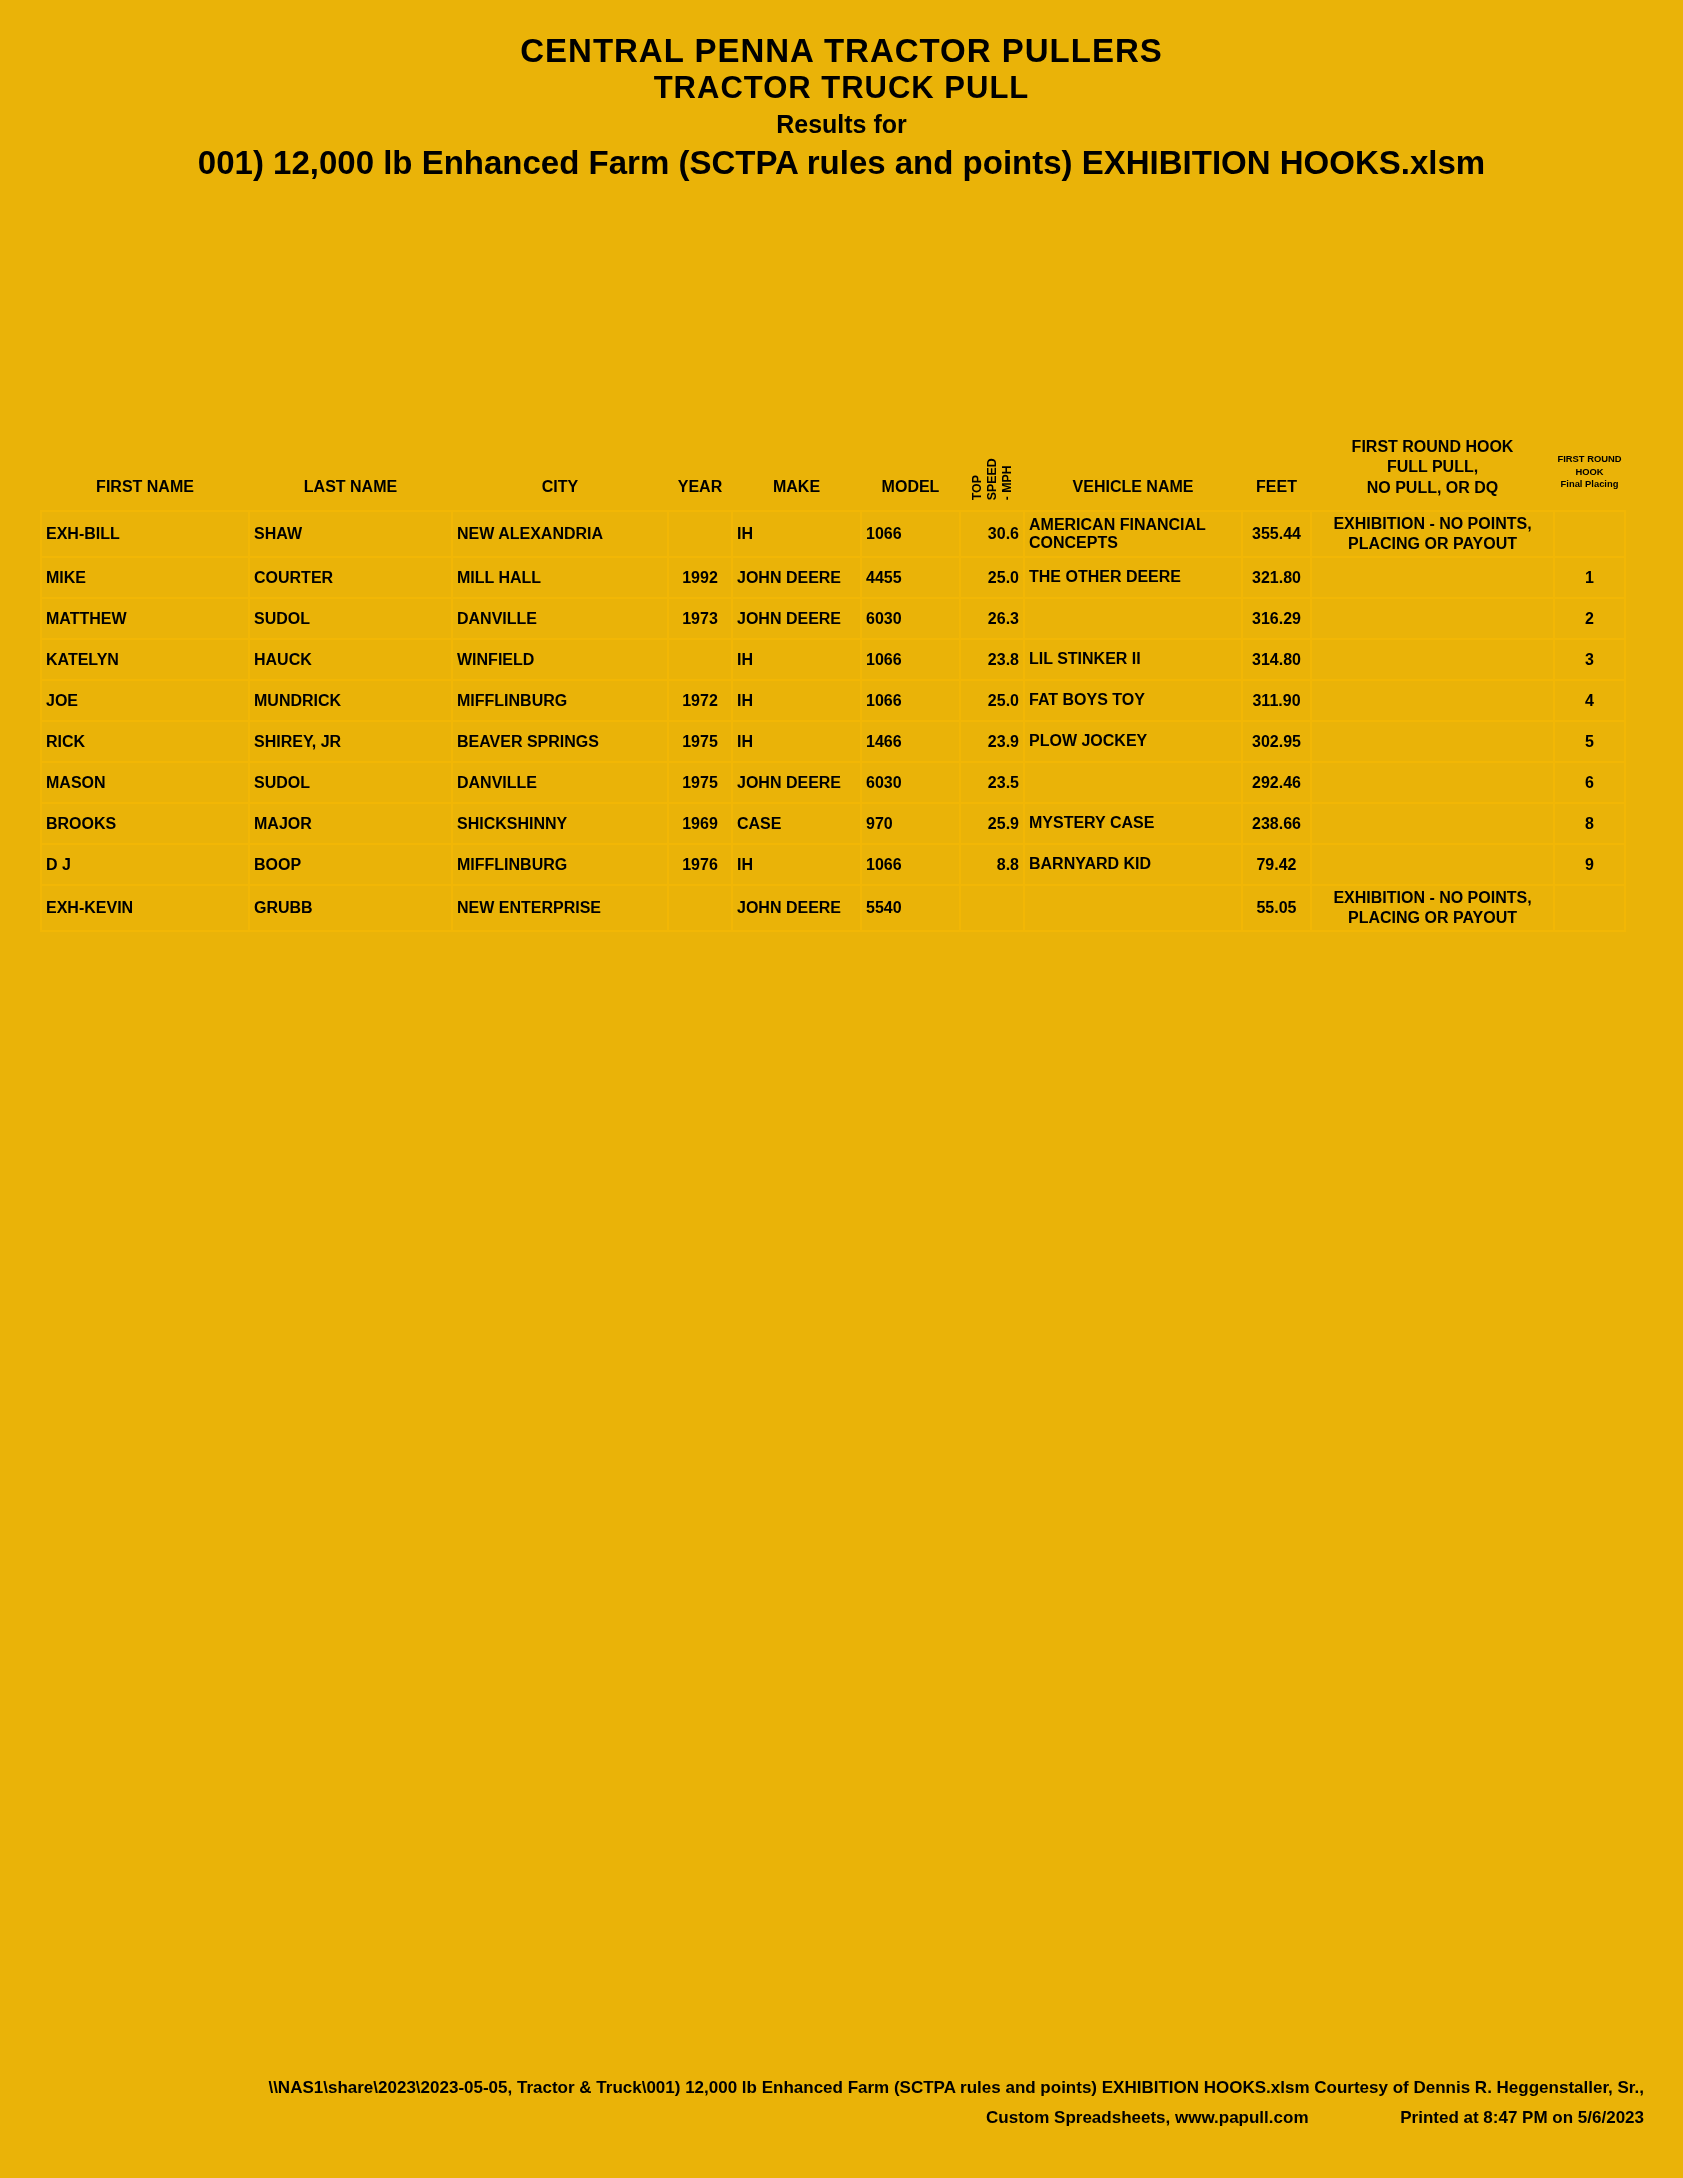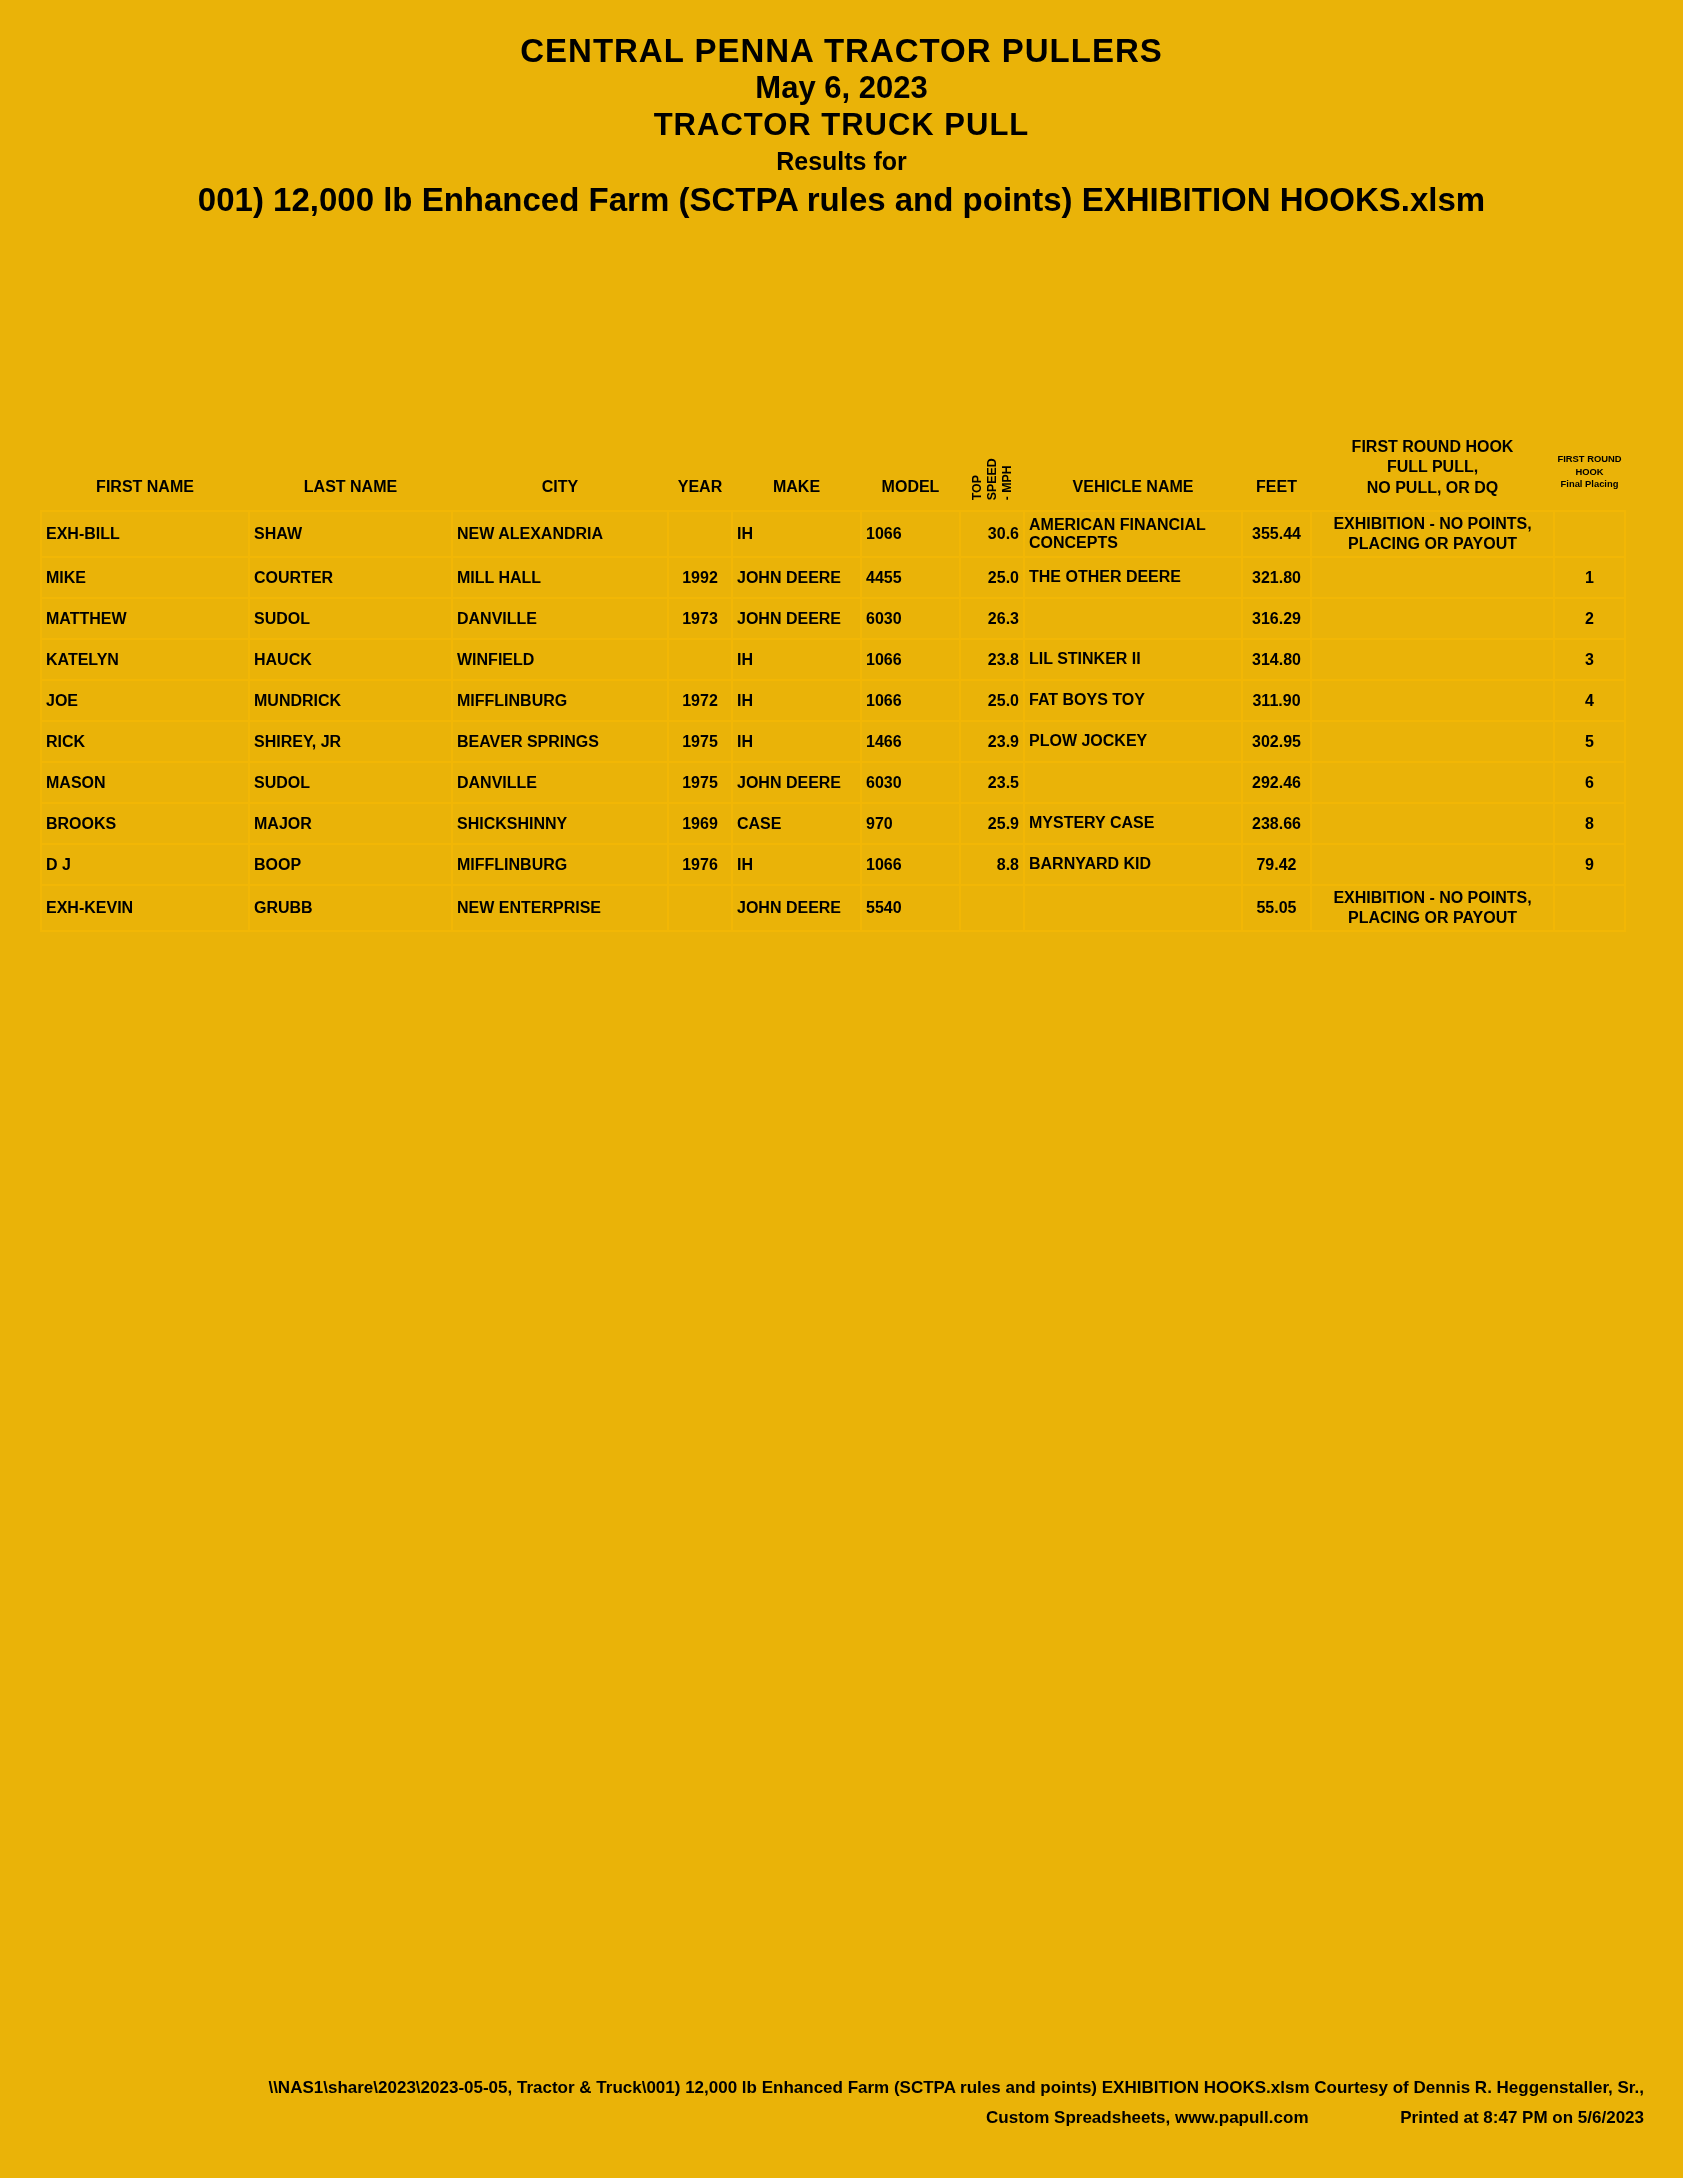--- a/index.html
+++ b/index.html
@@ -99,21 +99,20 @@
   }
   .foot .printed { margin-left: 87px; }
 </style>
 </head>
 <body>
 
 <div class="page">
 
   <header class="titles">
     <div class="t1">CENTRAL PENNA TRACTOR PULLERS</div>
-    <div class="t2">May 6, 2023</div>
     <div class="t3">TRACTOR TRUCK PULL</div>
     <div class="t4">Results for</div>
     <div class="t5">001) 12,000 lb Enhanced Farm (SCTPA rules and points) EXHIBITION HOOKS.xlsm</div>
   </header>
 
   <table class="results">
     <colgroup>
       <col style="width:208px">
         <col style="width:203px">
         <col style="width:216px">

